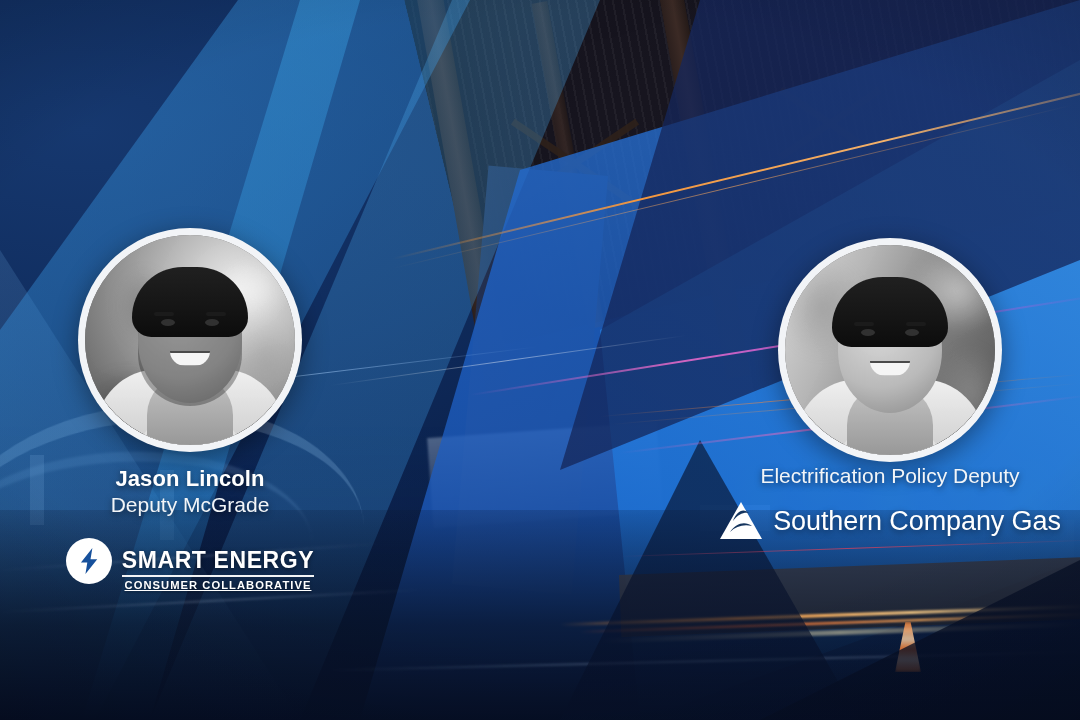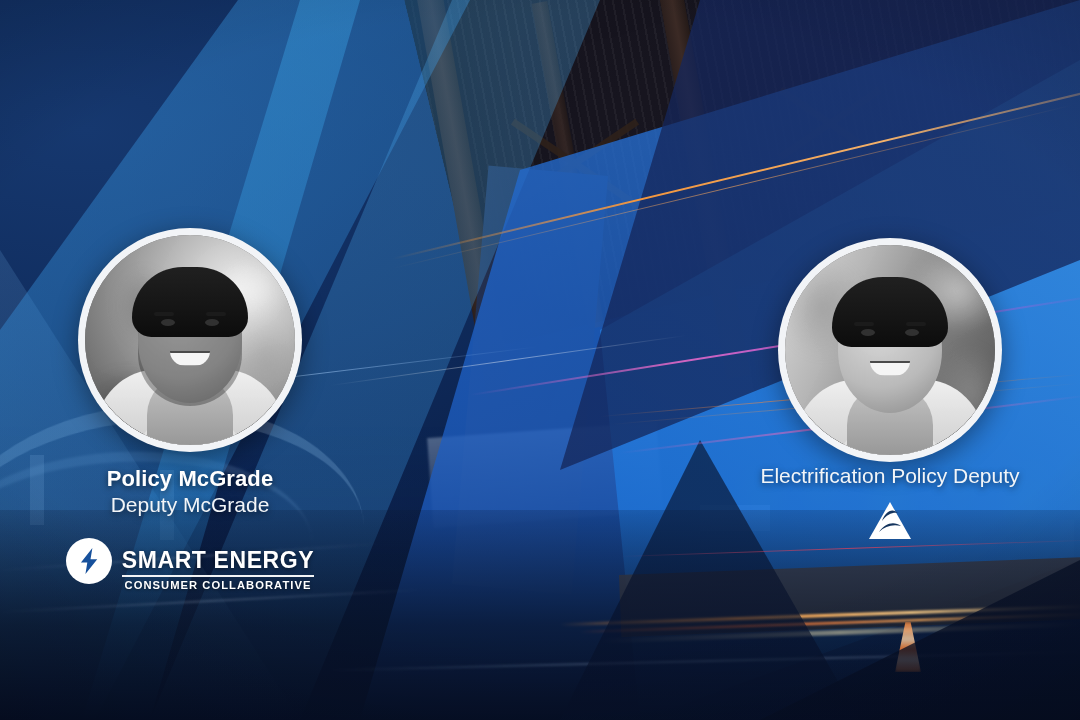--- a/index.html
+++ b/index.html
@@ -276,20 +276,21 @@
   }
   .secc-text{display:flex;flex-direction:column;align-items:stretch;margin-top:19px;}
   .secc-top{
     font-size:23px;font-weight:700;color:#fff;letter-spacing:.6px;line-height:1;
     text-shadow:0 1px 4px rgba(0,0,0,.5);
   }
   .secc-rule{height:1.5px;background:#fff;margin:3px 0 3px;opacity:.95;}
   .secc-bot{
     font-size:11.2px;font-weight:700;color:#fff;letter-spacing:1.05px;line-height:1;
     text-shadow:0 1px 3px rgba(0,0,0,.5);
+    text-decoration:underline;
   }
 
   .scg-mark{width:44px;height:40px;flex:0 0 auto;}
   .scg-text{
     font-size:27px;font-weight:400;color:#fff;letter-spacing:-.1px;
     text-shadow:0 2px 6px rgba(0,0,0,.5);
     white-space:nowrap;
   }
 </style>
 </head>
@@ -370,21 +371,21 @@
           <div class="hair"></div>
           <div class="brow l"></div>
           <div class="brow r"></div>
           <div class="eye l"></div>
           <div class="eye r"></div>
           <div class="mouth"></div>
         </div>
       </div>
     </div>
 
-    <div class="sp-name">Policy McGrade</div>
+    <div class="sp-name">Jason Lincoln</div>
     <div class="sp-title">Deputy McGrade</div>
 
     <div class="logo-row">
       <div class="secc-mark">
         <svg width="30" height="30" viewBox="0 0 32 32" aria-hidden="true">
           <path d="M19.6 2.2 L7.4 17.6 H14.2 L12.2 29.8 L24.8 14.0 H17.6 Z" fill="#17519c"></path>
         </svg>
       </div>
       <div class="secc-text">
         <div class="secc-top">SMART ENERGY</div>
@@ -421,16 +422,17 @@
     <div class="sp-title">Electrification Policy Deputy</div>
 
     <div class="logo-row">
       <div class="scg-mark">
         <svg width="44" height="40" viewBox="0 0 44 40" aria-hidden="true">
           <path d="M22 1 L43 38 L1 38 Z" fill="#ffffff"></path>
           <path d="M11 31 C17 25, 25 23, 33 25 C26 20, 17 22, 11 31 Z" fill="#15355e"></path>
           <path d="M14 20 C19 13, 25 11, 30 12 C24 6, 17 11, 14 20 Z" fill="#15355e"></path>
         </svg>
       </div>
+      <div class="scg-text">Southern Company Gas</div>
     </div>
   </div>
 
 </div>
 
 </body></html>

